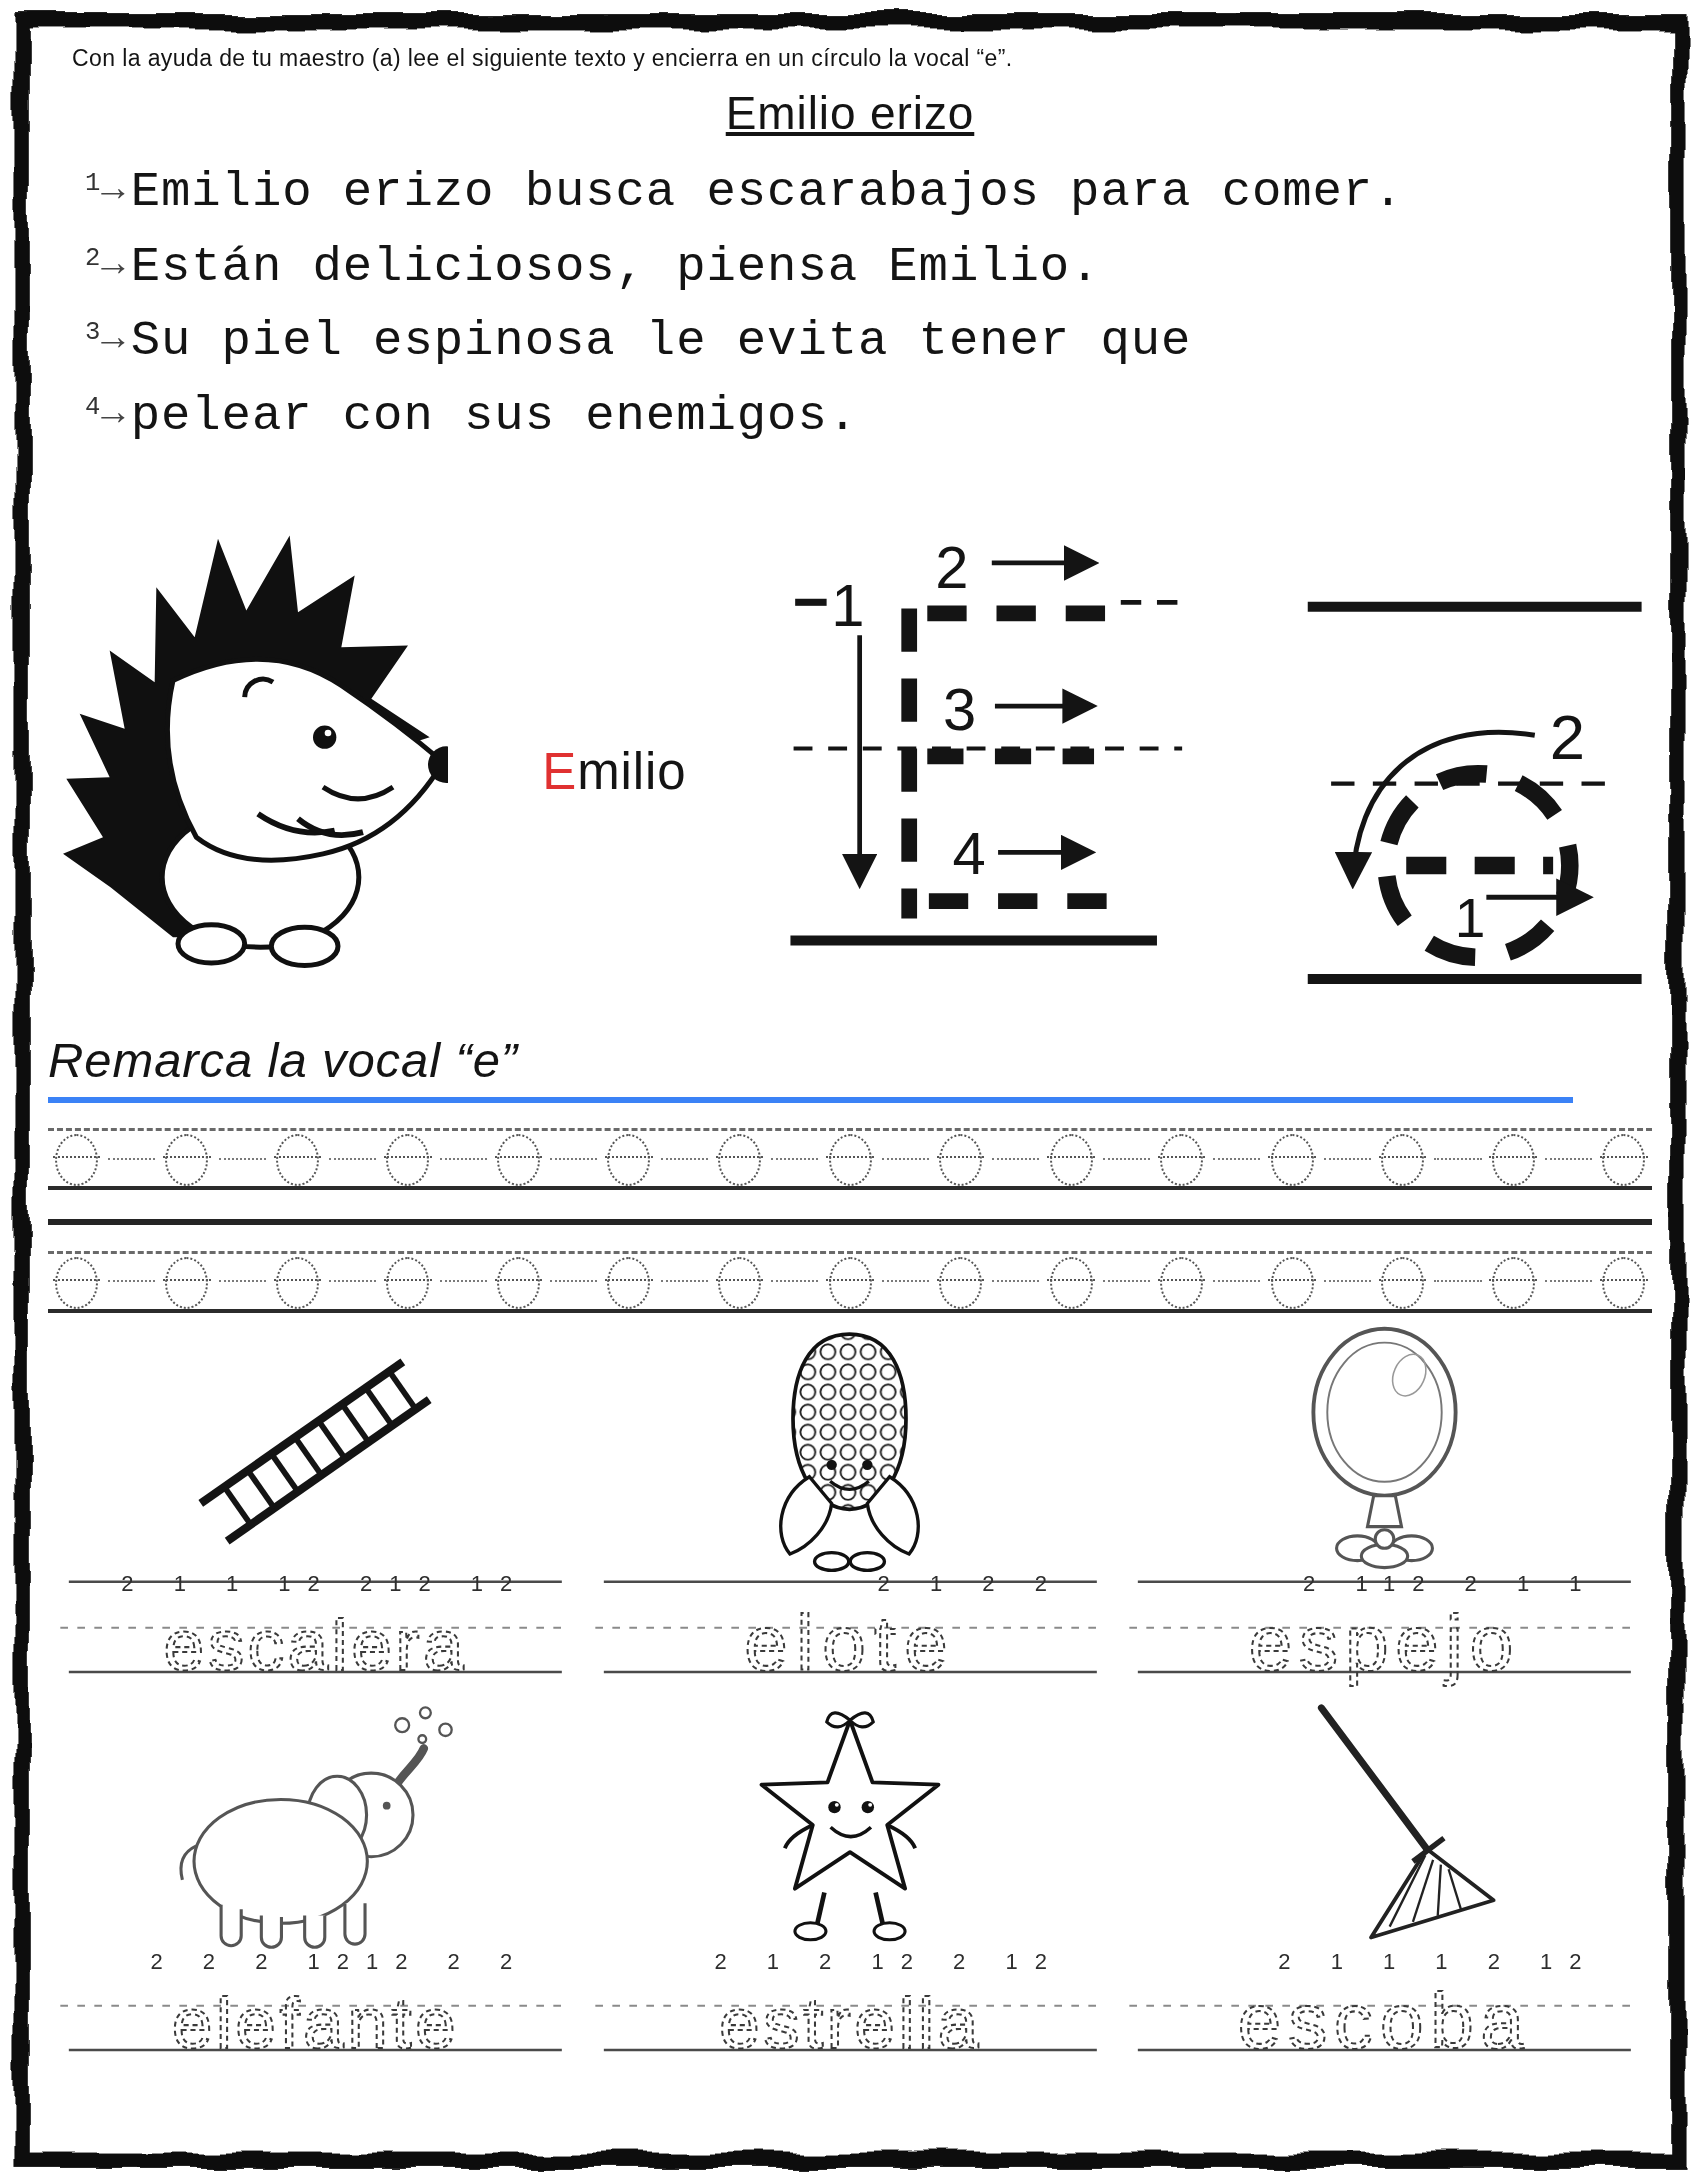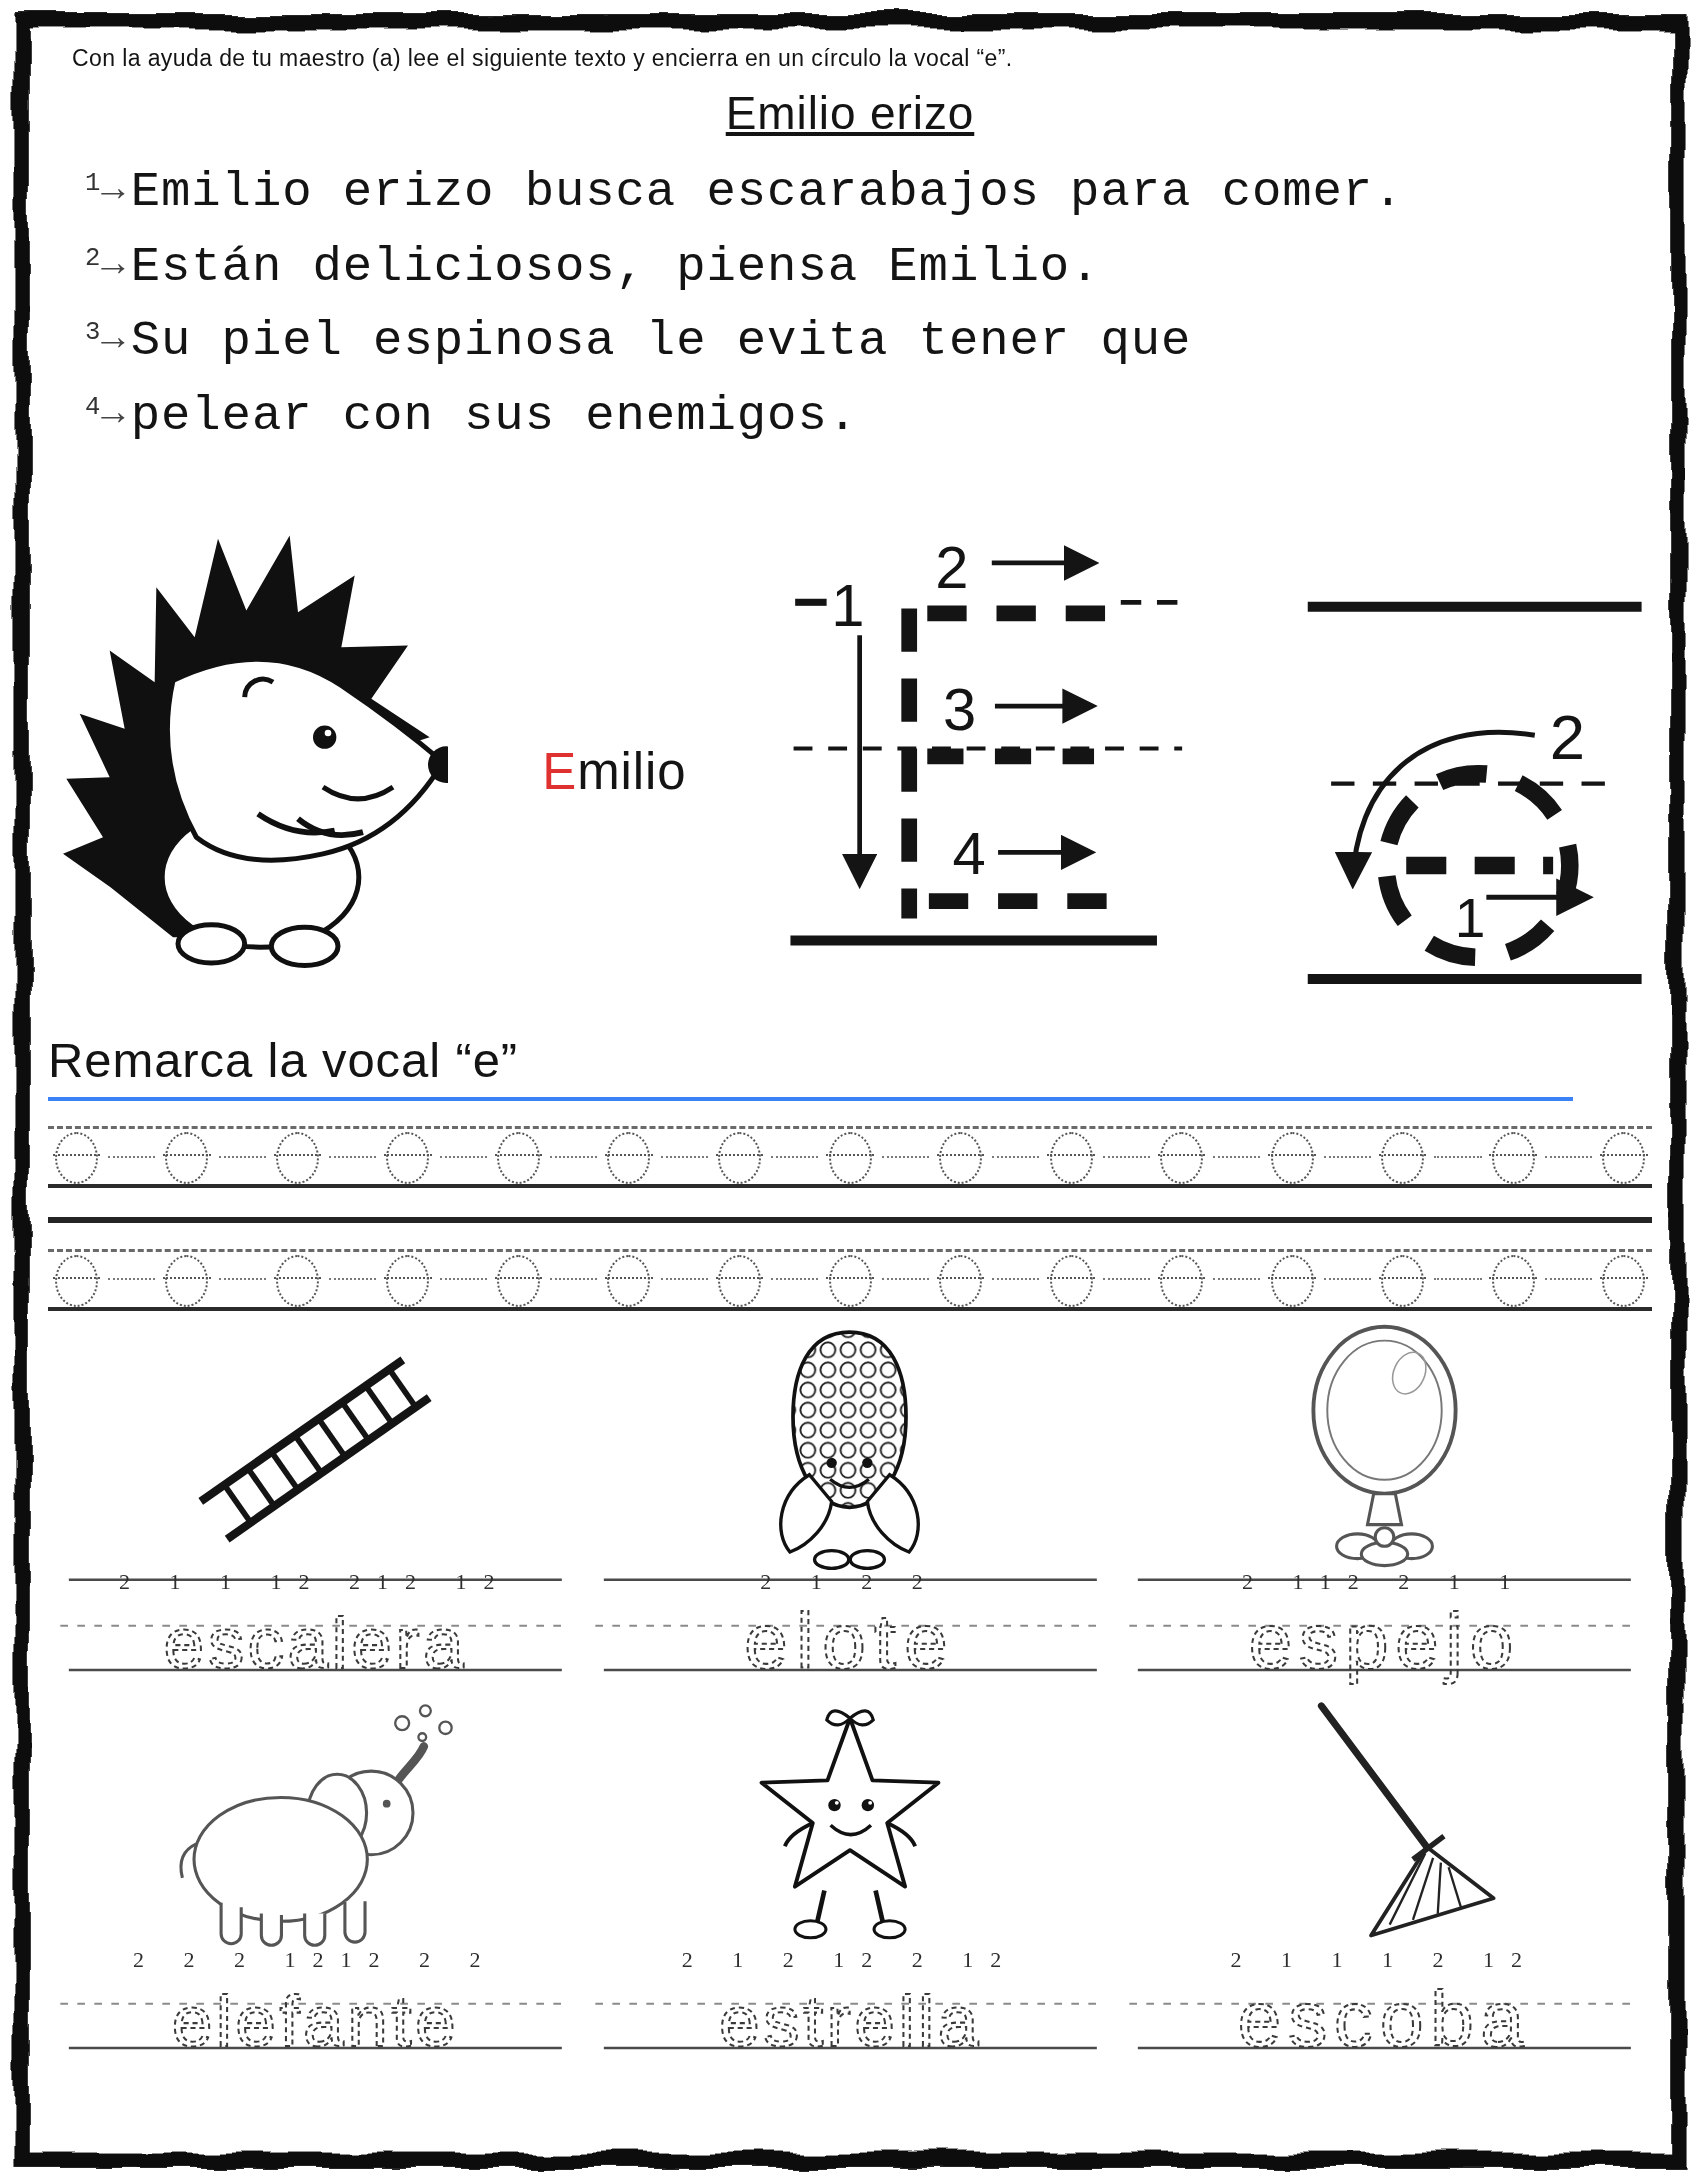--- a/index.html
+++ b/index.html
@@ -16,38 +16,38 @@
   .line{font-size:49px;line-height:1.52;white-space:nowrap;letter-spacing:0.9px;}
   .ln-num{font-size:25.6px;vertical-align:15.3px;color:#333;}
   .ln-arrow{font-size:39px;color:#444;margin-right:5.1px;vertical-align:5.1px;}
 
   .figures{display:flex;justify-content:space-between;align-items:center;margin-top:24px;height:511px;}
   .emilio-label{font-size:51px;margin-top:78px;letter-spacing:0.9px;white-space:nowrap;}
   .initial{color:#e03131;}
   .guide-upper{margin-top:6.8px;}
   .guide-lower{margin-top:89px;}
 
-  .remarca-wrap{margin-top:44px;width:1525px;border-bottom:4px solid #3b82f6;padding-bottom:8.5px;}
+  .remarca-wrap{margin-top:44px;width:1525px;border-bottom:6px solid #3b82f6;padding-bottom:8.5px;font-style:italic;}
   .remarca-heading{font-size:49px;letter-spacing:0.9px;}
 
   .e-row{display:flex;justify-content:space-between;align-items:flex-end;
          border-top:3.4px dashed #6a6a6a;border-bottom:4.3px solid #2b2b2b;
          height:55px;margin-top:25.6px;padding:0 6.8px;}
   .te{position:relative;width:39px;height:48px;border:2.6px dotted #555;border-radius:50%;flex:0 0 auto;}
   .tebar{position:absolute;left:-4.3px;right:-4.3px;top:42%;border-top:2.6px dotted #555;}
   .tsep{flex:1 1 auto;max-width:63px;border-top:2.6px dotted #7a7a7a;align-self:center;margin:0 10.2px;height:0;}
   .row-sep{border-top:6px solid #242424;margin-top:29px;}
 
   .words-heading{font-size:39px;text-align:center;margin-top:37px;letter-spacing:0.4px;}
 
   .words-grid{display:grid;grid-template-columns:1fr 1fr 1fr;margin-top:5.1px;}
   .pic-cell{height:257px;display:flex;justify-content:center;align-items:flex-end;}
   .word-cell{position:relative;height:121px;}
   .stroke-nums{position:absolute;top:-3.4px;left:10%;right:10%;font-size:22px;color:#2e2e2e;
-               letter-spacing:17px;text-align:center;white-space:nowrap;overflow:hidden;font-family:Liberation Serif, serif;}
+               letter-spacing:17px;text-align:right;white-space:nowrap;overflow:hidden;}
   .word-svg{width:100%;height:119px;}
   .traced{fill:none;stroke:#3a3a3a;stroke-width:2.4;stroke-dasharray:6 4.5;
           font-family:"Liberation Sans",sans-serif;}
   .gl-solid{stroke:#4a4a4a;stroke-width:3;}
   .gl-dash{stroke:#8a8a8a;stroke-width:2.5;stroke-dasharray:9 11;}
   .num{font-family:"Liberation Sans",sans-serif;fill:#141414;}
 </style>
 </head>
 <body>
 

